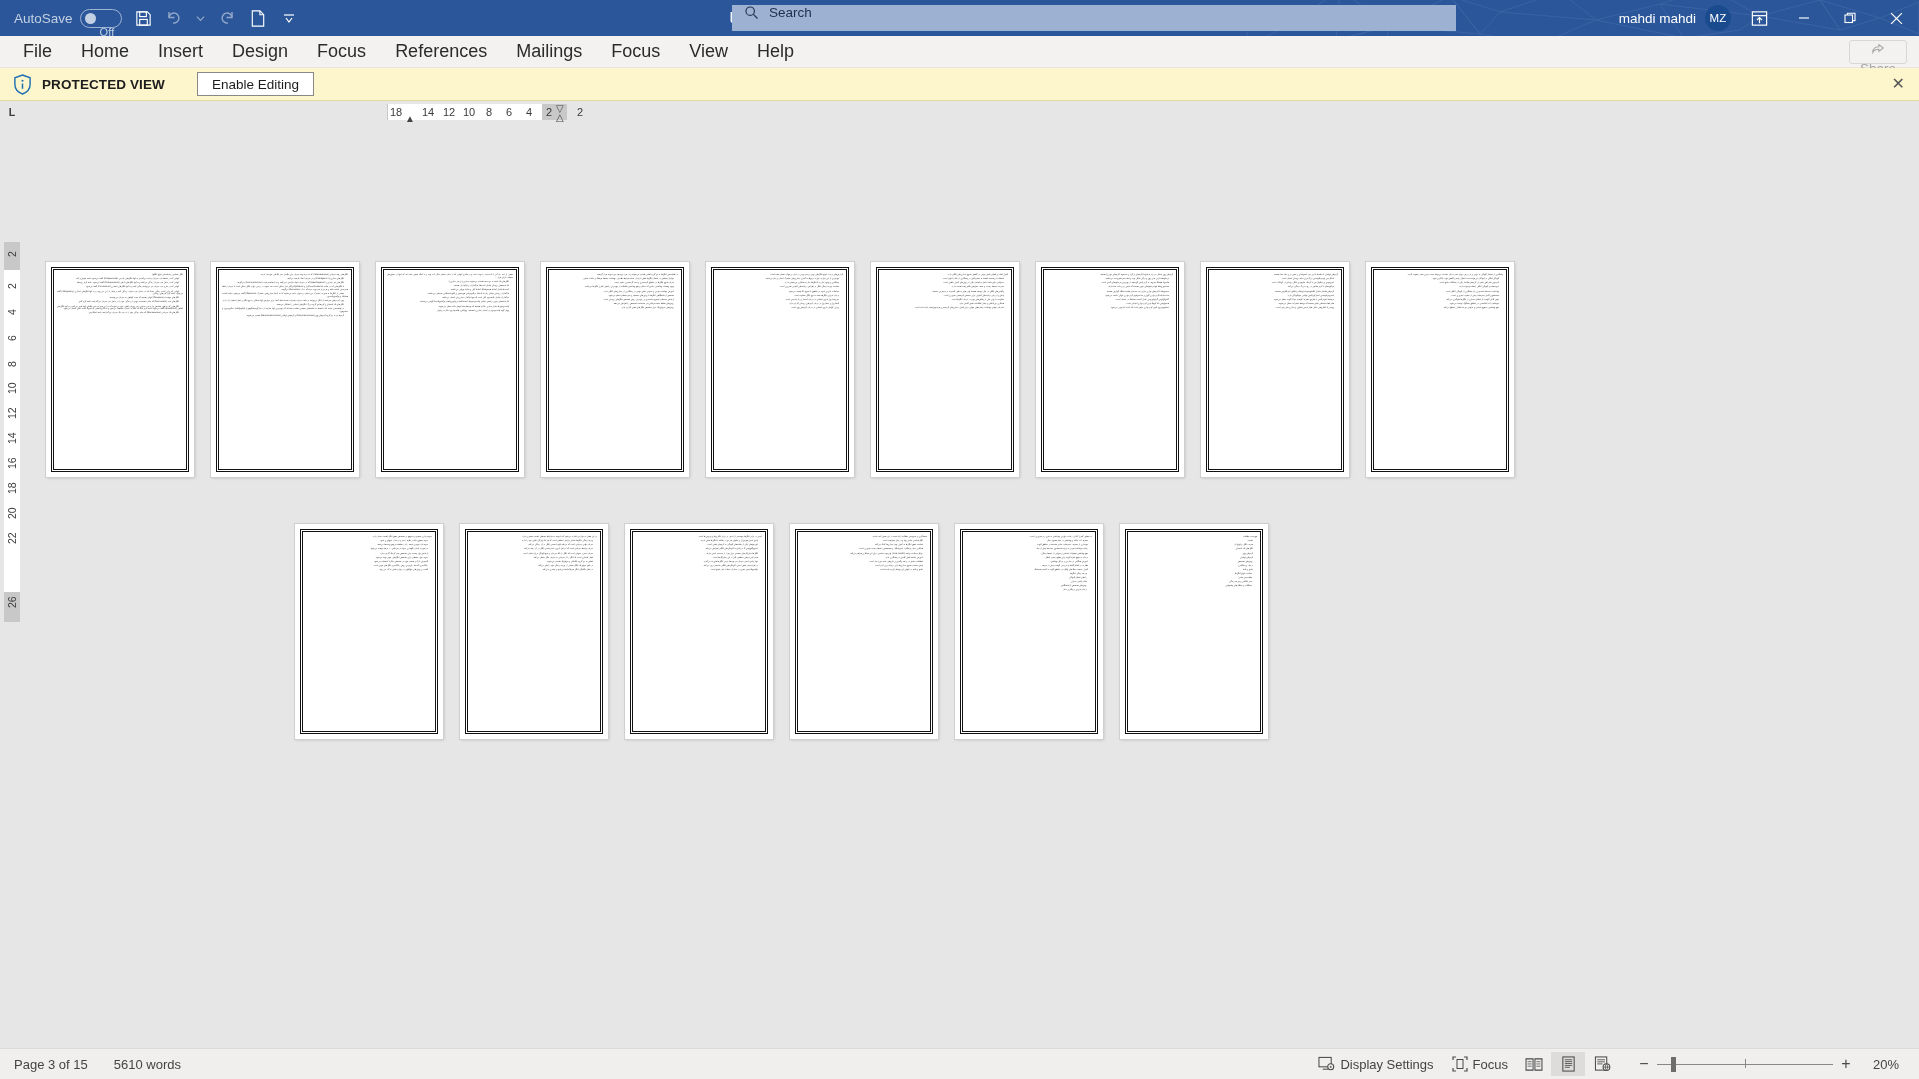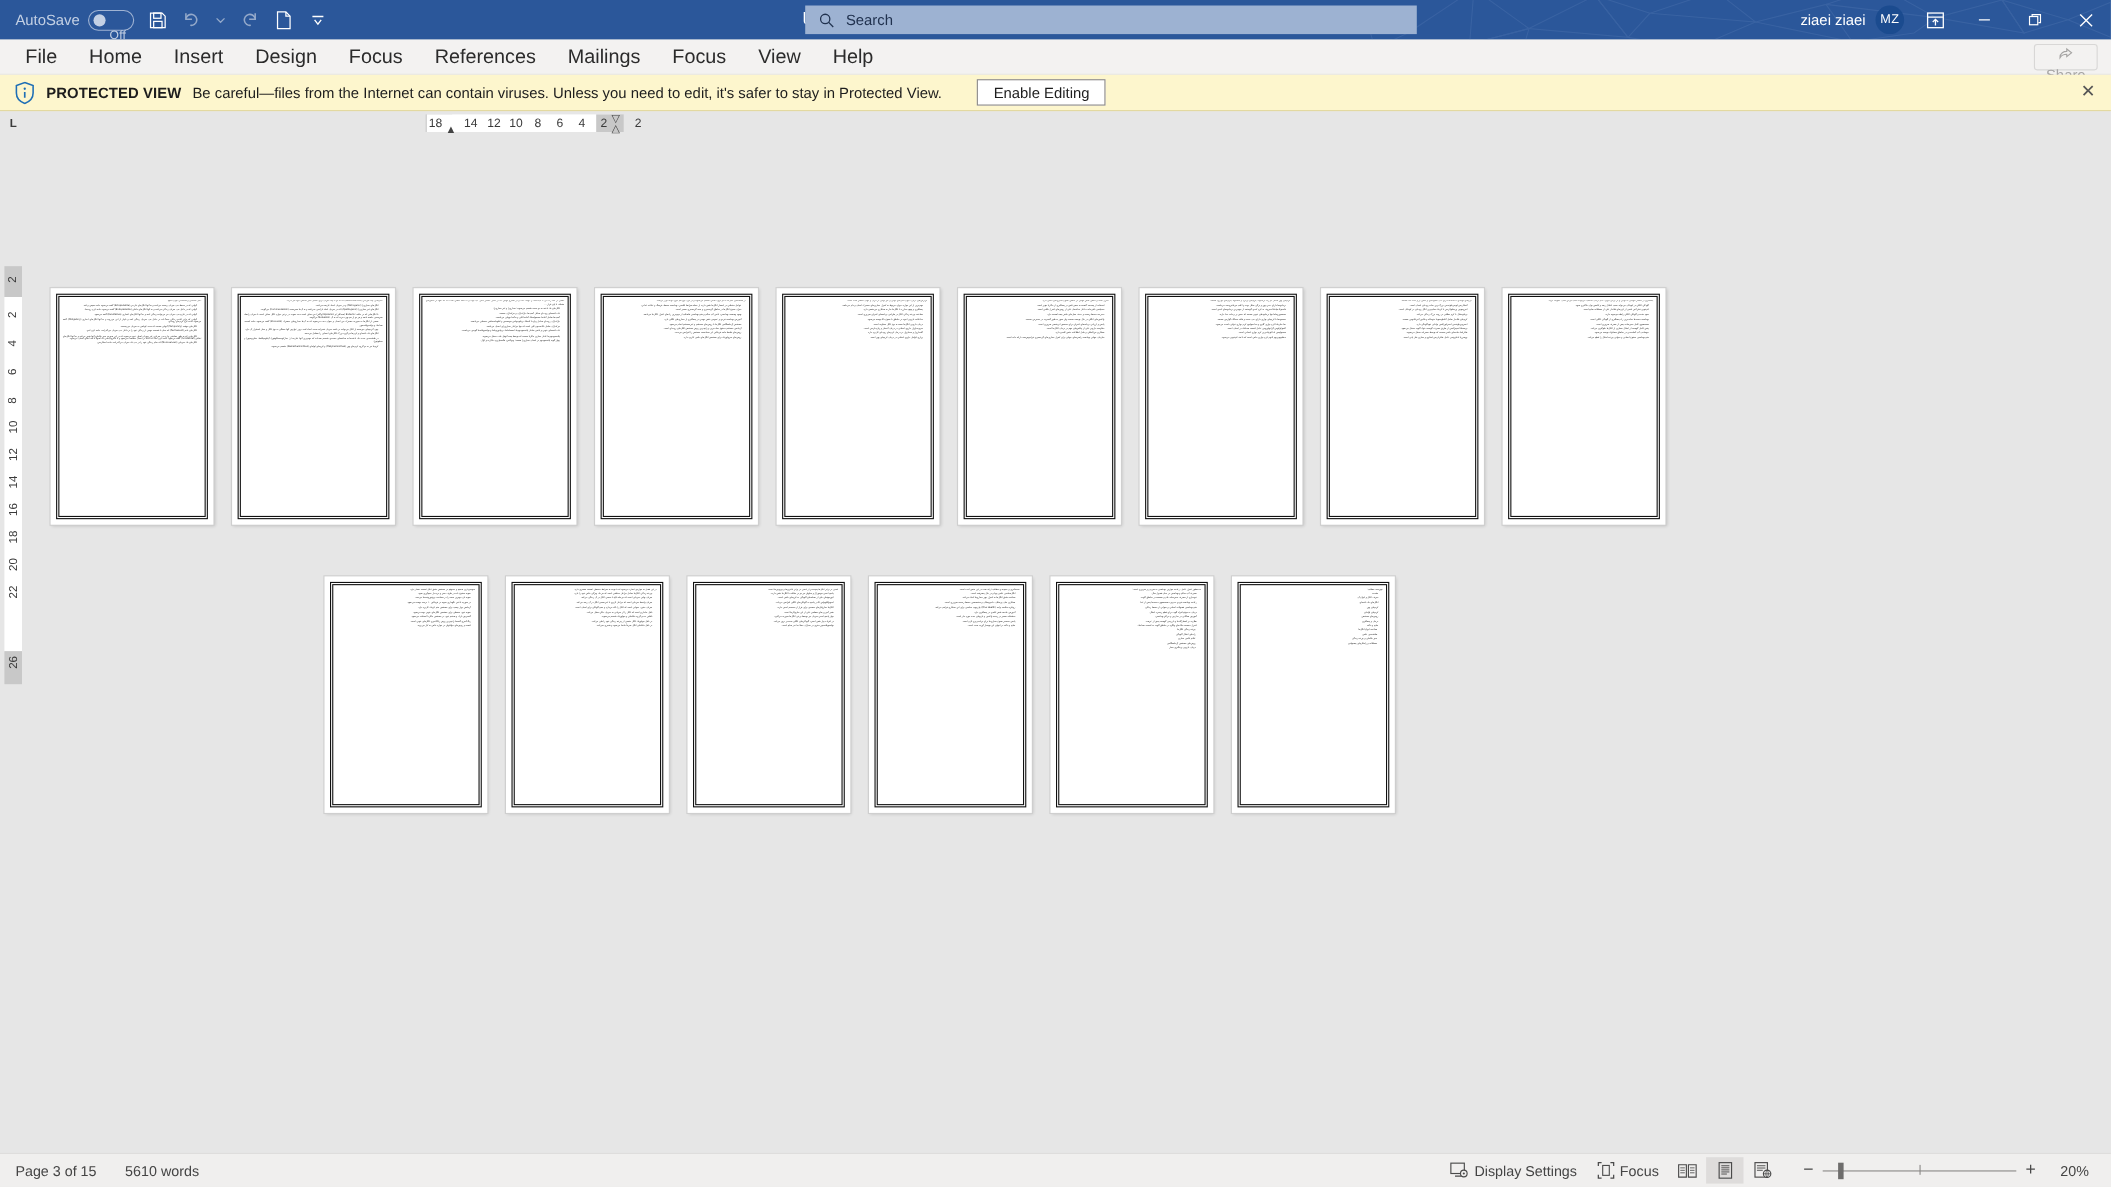--- a/index.html
+++ b/index.html
@@ -36,22 +36,22 @@
   .qat-btn.tiny{ width:22px; }
   .tb-title{
     position:absolute; left:0; right:0; top:0; height:36px;
     display:flex; align-items:center; justify-content:center; gap:7px;
     font-size:14px; color:#ffffff; pointer-events:none; z-index:1;
   }
   .tb-title .fa{ font-size:14.5px; direction:rtl;}
   .tb-title .sep{ opacity:.95; }
   .caret{ font-size:9px; position:relative; top:1px;}
   .searchbox{
-    position:absolute; left:732px; top:5px; width:556px; height:26px;
-    background:#9db2d2; color:#1b365c; display:flex; align-items:center; gap:10px;
+    position:absolute; left:732px; top:5px; width:724px; height:26px;
+    background:#9db2d2; color:#1b365c; display:flex; align-items:flex-start; gap:10px;
     padding-left:12px; font-size:13.5px; z-index:2;
   }
   .searchbox .sterm{ color:#21324f; }
   .tb-right{
     position:absolute; right:0; top:0; height:36px; display:flex; align-items:center;
     gap:0px; z-index:3;
   }
   .user{ display:flex;align-items:center;gap:9px;padding-right:6px;font-size:13.5px;}
   .avatar{
     width:26px;height:26px;border-radius:50%;background:#1b4b8f;color:#fff;
@@ -249,21 +249,21 @@
       <svg width="15" height="15" viewBox="0 0 16 16">
           <circle cx="6.6" cy="6.6" r="4.5" fill="none" stroke="#21324f" stroke-width="1.25"></circle>
           <path d="M10 10 L14.4 14.4" stroke="#21324f" stroke-width="1.25"></path>
         </svg>
     </span>
     <span class="sterm">Search</span>
   </div>
 
   <div class="tb-right">
     <div class="user">
-      <span>ziaei ziaei</span>
+      <span>mahdi mahdi</span>
       <span class="avatar">MZ</span>
     </div>
     <div class="ribopt">
       <svg width="19" height="19" viewBox="0 0 20 20">
           <rect x="2.5" y="3" width="15" height="14" fill="none" stroke="#fff" stroke-width="1.25"></rect>
           <path d="M2.5 7 H17.5" stroke="#fff" stroke-width="1.25"></path>
           <path d="M10 15 L10 9 M7.4 11.6 L10 9 L12.6 11.6" fill="none" stroke="#fff" stroke-width="1.25"></path>
         </svg>
     </div>
     <div class="wbtn">
@@ -309,21 +309,20 @@
 
 <div class="pvbar">
   <span>
     <svg width="19" height="21" viewBox="0 0 20 22">
         <path d="M10 1 L18 4 V11 C18 16 14 19.5 10 21 C6 19.5 2 16 2 11 V4 Z" fill="none" stroke="#1f6fb5" stroke-width="1.5"></path>
         <circle cx="10" cy="7" r="1.1" fill="#1f6fb5"></circle>
         <path d="M10 10 V15.5" stroke="#1f6fb5" stroke-width="1.6"></path>
       </svg>
   </span>
   <span class="pv-strong">PROTECTED VIEW</span>
-  <span class="pv-msg">Be careful—files from the Internet can contain viruses. Unless you need to edit, it's safer to stay in Protected View.</span>
   <span class="enable-btn">Enable Editing</span>
   <span class="pv-close">✕</span>
 </div>
 
 <div class="rulerrow">
   <div class="tabsel">L</div>
   <div class="hruler">
     <div class="hr-endL"></div>
     <div class="hr-track"></div>
     <div class="hr-endR"></div>

